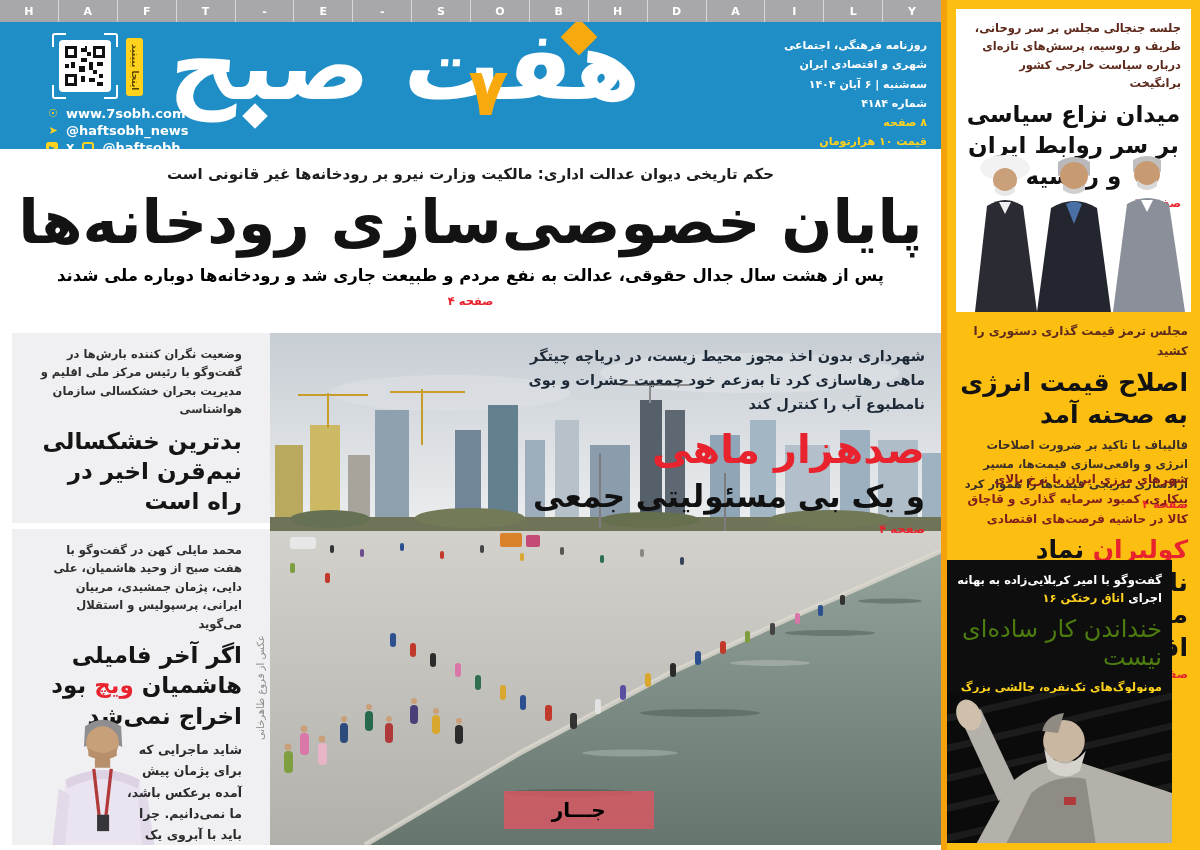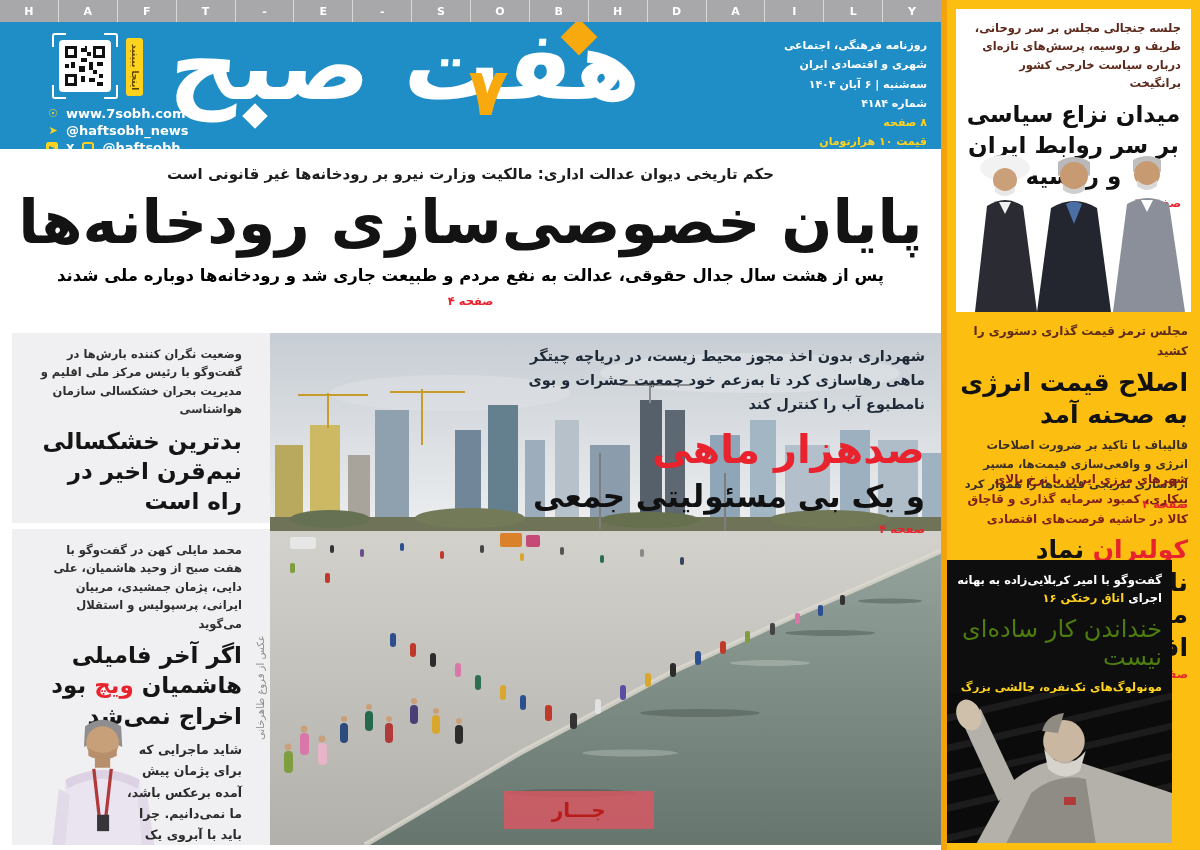--- a/index.html
+++ b/index.html
@@ -70,21 +70,21 @@
 
   
   .lake{position:absolute;left:270px;top:333px;width:671px;height:512px;overflow:hidden;}
   .lake svg{position:absolute;left:0;top:0;}
   .ph-overlay{position:absolute;top:12px;right:16px;width:400px;text-align:right;direction:rtl;}
   .ph-kicker{font-size:14.5px;font-weight:bold;color:#1d2936;line-height:1.65;}
   .ph-red{font-size:40px;font-weight:bold;color:#e8232e;margin-top:10px;line-height:1.1;}
   .ph-black{font-size:31px;font-weight:bold;color:#111;margin-top:8px;line-height:1.15;}
   .ph-page{margin-top:8px;margin-left:6px;}
   .wm{position:absolute;left:46%;transform:translateX(-50%);bottom:16px;background:rgba(224,86,99,.78);
-      color:#b91c1c;font-weight:bold;font-size:20px;padding:7px 48px;letter-spacing:4px;}
+      color:#000000;font-weight:bold;font-size:20px;padding:7px 48px;letter-spacing:4px;}
   .photo-credit{position:absolute;left:255px;top:635px;height:210px;writing-mode:vertical-rl;
                 transform:rotate(180deg);font-size:10px;color:#8b8b8b;direction:rtl;letter-spacing:1px;}
 
   
   .right-col{position:absolute;left:941px;top:0;width:259px;height:850px;background:#fcbf11;
              border-left:6px solid #f3a20c;box-sizing:border-box;direction:rtl;}
   .politics{position:absolute;left:9px;right:9px;top:9px;height:303px;background:#fff;
             padding:10px 10px 0;box-sizing:border-box;overflow:hidden;}
   .r-kicker{font-size:11.5px;font-weight:bold;color:#5d2a1c;line-height:1.6;text-align:right;}
   .r-headline{font-size:23px;font-weight:bold;color:#101010;line-height:1.35;text-align:center;margin-top:6px;}

